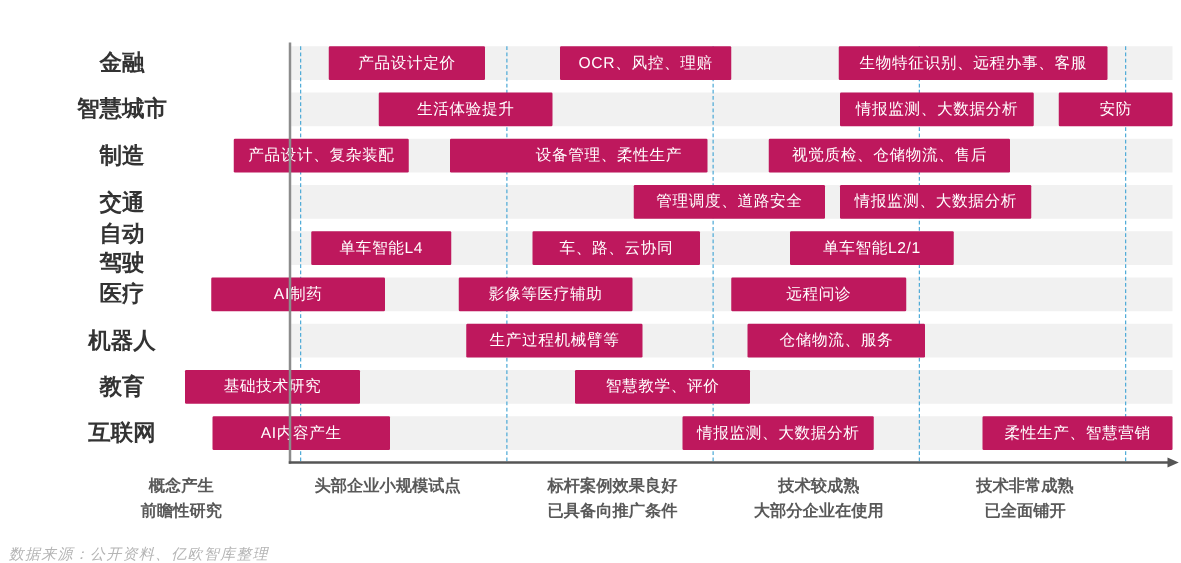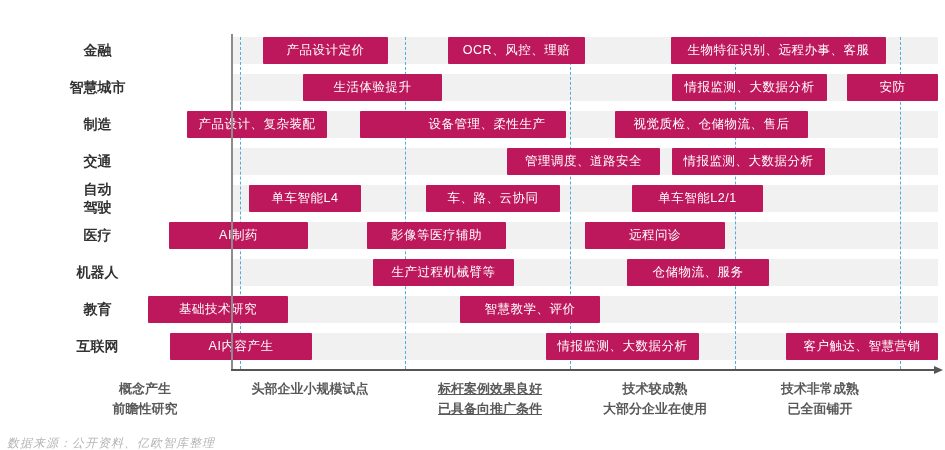--- a/index.html
+++ b/index.html
@@ -8,21 +8,21 @@
     font-family:"Liberation Sans","DejaVu Sans",sans-serif;
     position:relative;
   }
   #stage{position:absolute;inset:0;width:945px;height:450px;}
   .title{
     position:absolute;top:6px;left:0;width:945px;text-align:center;
     font-size:16px;font-weight:bold;color:#1a1a1a;letter-spacing:.5px;
   }
   .industry-label{
     position:absolute;left:40px;width:115px;display:flex;align-items:center;justify-content:center;
-    font-size:14px;font-weight:bold;color:#333;text-align:center;white-space:pre-line;line-height:1.25;
+    font-size:18px;font-weight:bold;color:#333;text-align:center;white-space:pre-line;line-height:1.25;
     z-index:3;
   }
   .row-band{position:absolute;background:#f1f1f1;z-index:0;}
   .gridline{position:absolute;width:0;border-left:1px dashed #52acd8;z-index:1;}
   .task-box{
     position:absolute;background:#be185d;color:#fff;z-index:2;border-radius:1px;
     display:flex;align-items:center;justify-content:center;
     font-size:12.5px;letter-spacing:.5px;white-space:nowrap;overflow:hidden;
   }
   .axis-y{position:absolute;background:#8c8c8c;z-index:3;}
@@ -70,42 +70,42 @@
       <div class="task-box" style="left: 426px; top: 185px; width: 134px; height: 27px; text-align: center;">车、路、云协同</div>
       <div class="task-box" style="left: 632px; top: 185px; width: 131px; height: 27px;">单车智能L2/1</div>
       <div class="industry-label" style="top: 215.5px; height: 40px;">医疗</div>
       <div class="row-band" style="left: 233px; top: 222px; width: 705px; height: 27px;"></div>
       <div class="task-box" style="left: 169px; top: 222px; width: 139px; height: 27px;">AI制药</div>
       <div class="task-box" style="left: 367px; top: 222px; width: 139px; height: 27px;">影像等医疗辅助</div>
       <div class="task-box" style="left: 585px; top: 222px; width: 140px; height: 27px;">远程问诊</div>
       <div class="industry-label" style="top: 252.5px; height: 40px;">机器人</div>
       <div class="row-band" style="left: 233px; top: 259px; width: 705px; height: 27px;"></div>
       <div class="task-box" style="left: 373px; top: 259px; width: 141px; height: 27px;">生产过程机械臂等</div>
-      <div class="task-box" style="left: 627px; top: 259px; width: 142px; height: 27px;">仓储物流、服务</div>
+      <div class="task-box" style="left: 598px; top: 259px; width: 142px; height: 27px;">仓储物流、服务</div>
       <div class="industry-label" style="top: 289.5px; height: 40px;">教育</div>
       <div class="row-band" style="left: 233px; top: 296px; width: 705px; height: 27px;"></div>
       <div class="task-box" style="left: 148px; top: 296px; width: 140px; height: 27px;">基础技术研究</div>
       <div class="task-box" style="left: 460px; top: 296px; width: 140px; height: 27px;">智慧教学、评价</div>
       <div class="industry-label" style="top: 326.5px; height: 40px;">互联网</div>
       <div class="row-band" style="left: 233px; top: 333px; width: 705px; height: 27px;"></div>
       <div class="task-box" style="left: 170px; top: 333px; width: 142px; height: 27px;">AI内容产生</div>
       <div class="task-box" style="left: 546px; top: 333px; width: 153px; height: 27px;">情报监测、大数据分析</div>
-      <div class="task-box" style="left: 786px; top: 333px; width: 152px; height: 27px;">客户触达、智慧营销</div>
+      <div class="task-box" style="left: 786px; top: 333px; width: 152px; height: 27px;">柔性生产、智慧营销</div>
       <div class="gridline" style="left: 240px; top: 37px; height: 332px;"></div>
       <div class="gridline" style="left: 405px; top: 37px; height: 332px;"></div>
       <div class="gridline" style="left: 570px; top: 37px; height: 332px;"></div>
       <div class="gridline" style="left: 735px; top: 37px; height: 332px;"></div>
       <div class="gridline" style="left: 900px; top: 37px; height: 332px;"></div>
       <div class="axis-y" style="left: 231px; top: 34px; width: 2px; height: 337px;"></div>
       <div class="axis-x" style="left: 231px; top: 369px; width: 705px; height: 2px;"></div>
       <div class="axis-arrow" style="left: 934px; top: 366px;"></div>
       <div class="stage-label" style="left: 45px;">概念产生
 前瞻性研究</div>
       <div class="stage-label" style="left: 210px;">头部企业小规模试点</div>
-      <div class="stage-label" style="left: 390px; text-decoration: underline;">标杆案例效果良好
+      <div class="stage-label" style="left: 390px;">标杆案例效果良好
 已具备向推广条件</div>
       <div class="stage-label" style="left: 555px;">技术较成熟
 大部分企业在使用</div>
       <div class="stage-label" style="left: 720px;">技术非常成熟
 已全面铺开</div>
     </div>
   <div class="source-note">数据来源：公开资料、亿欧智库整理</div>
 </div>
 
 </body></html>

